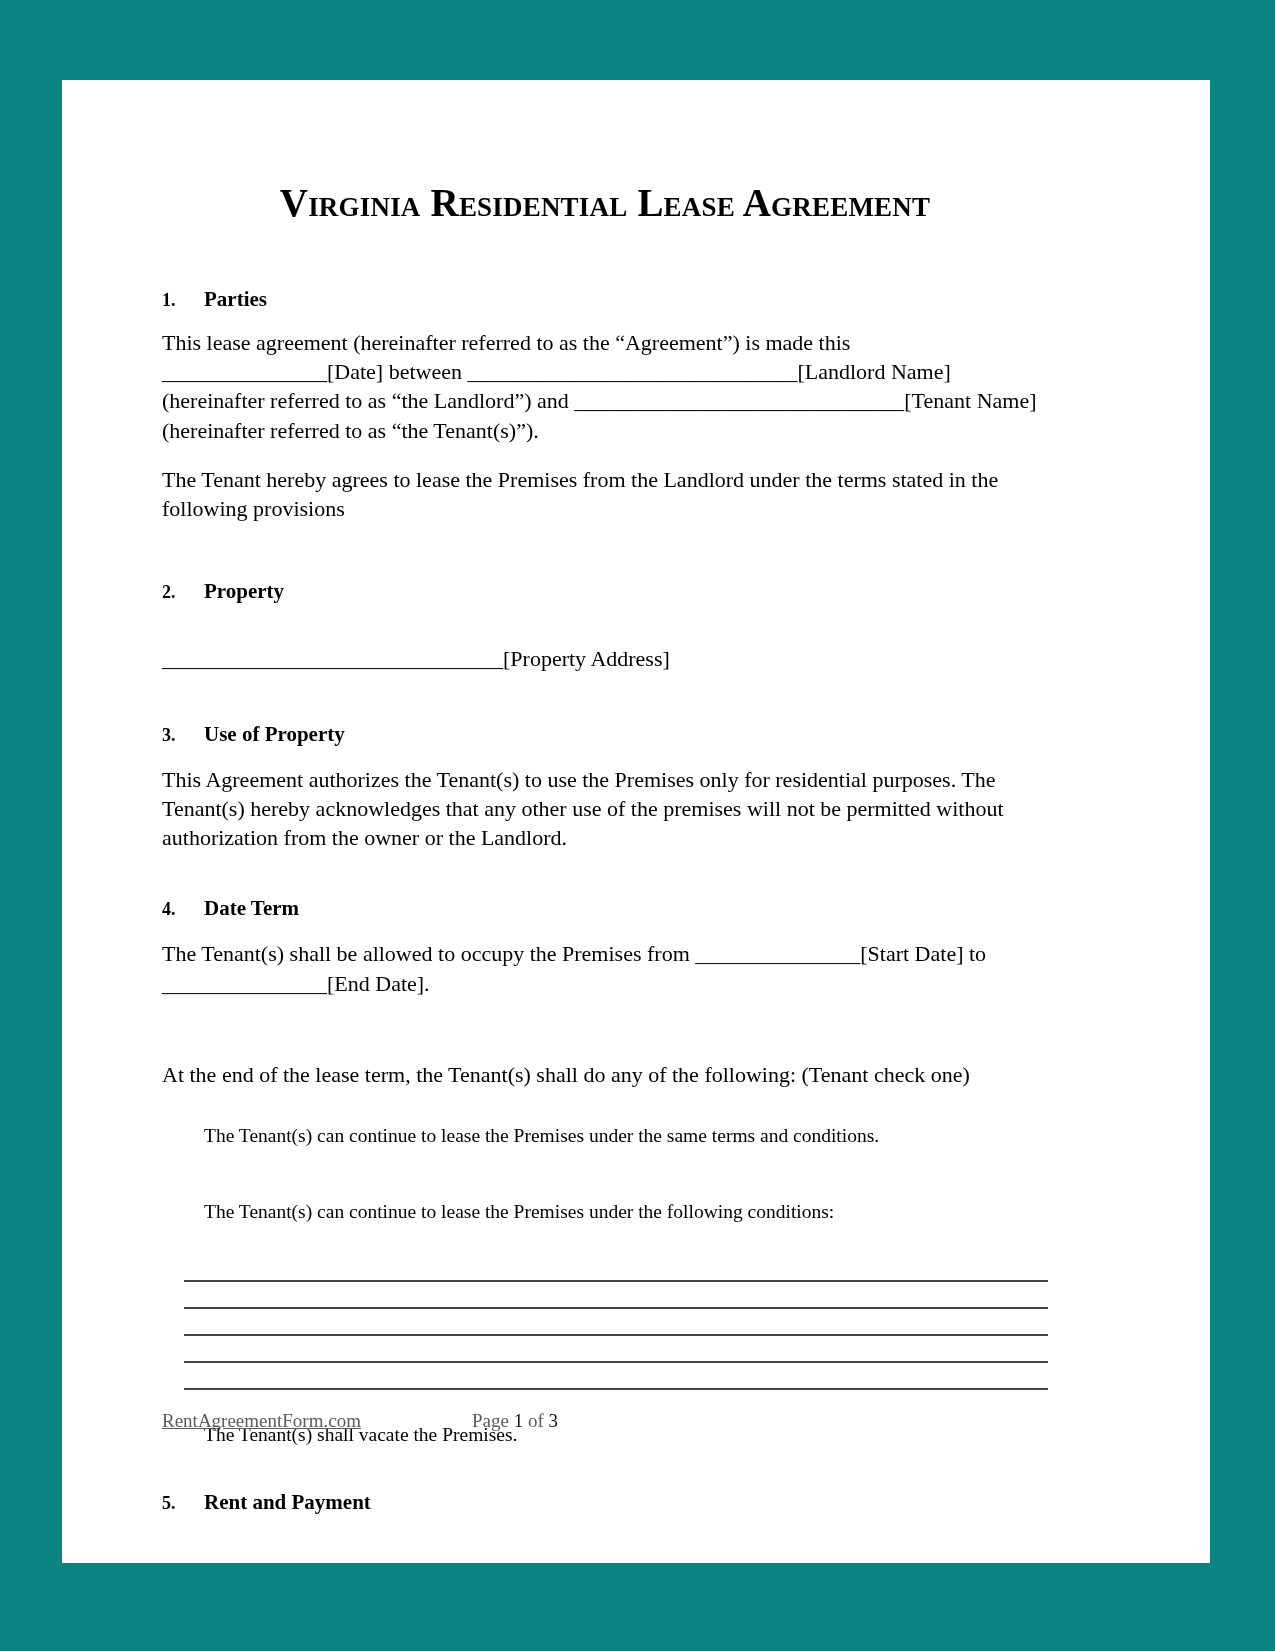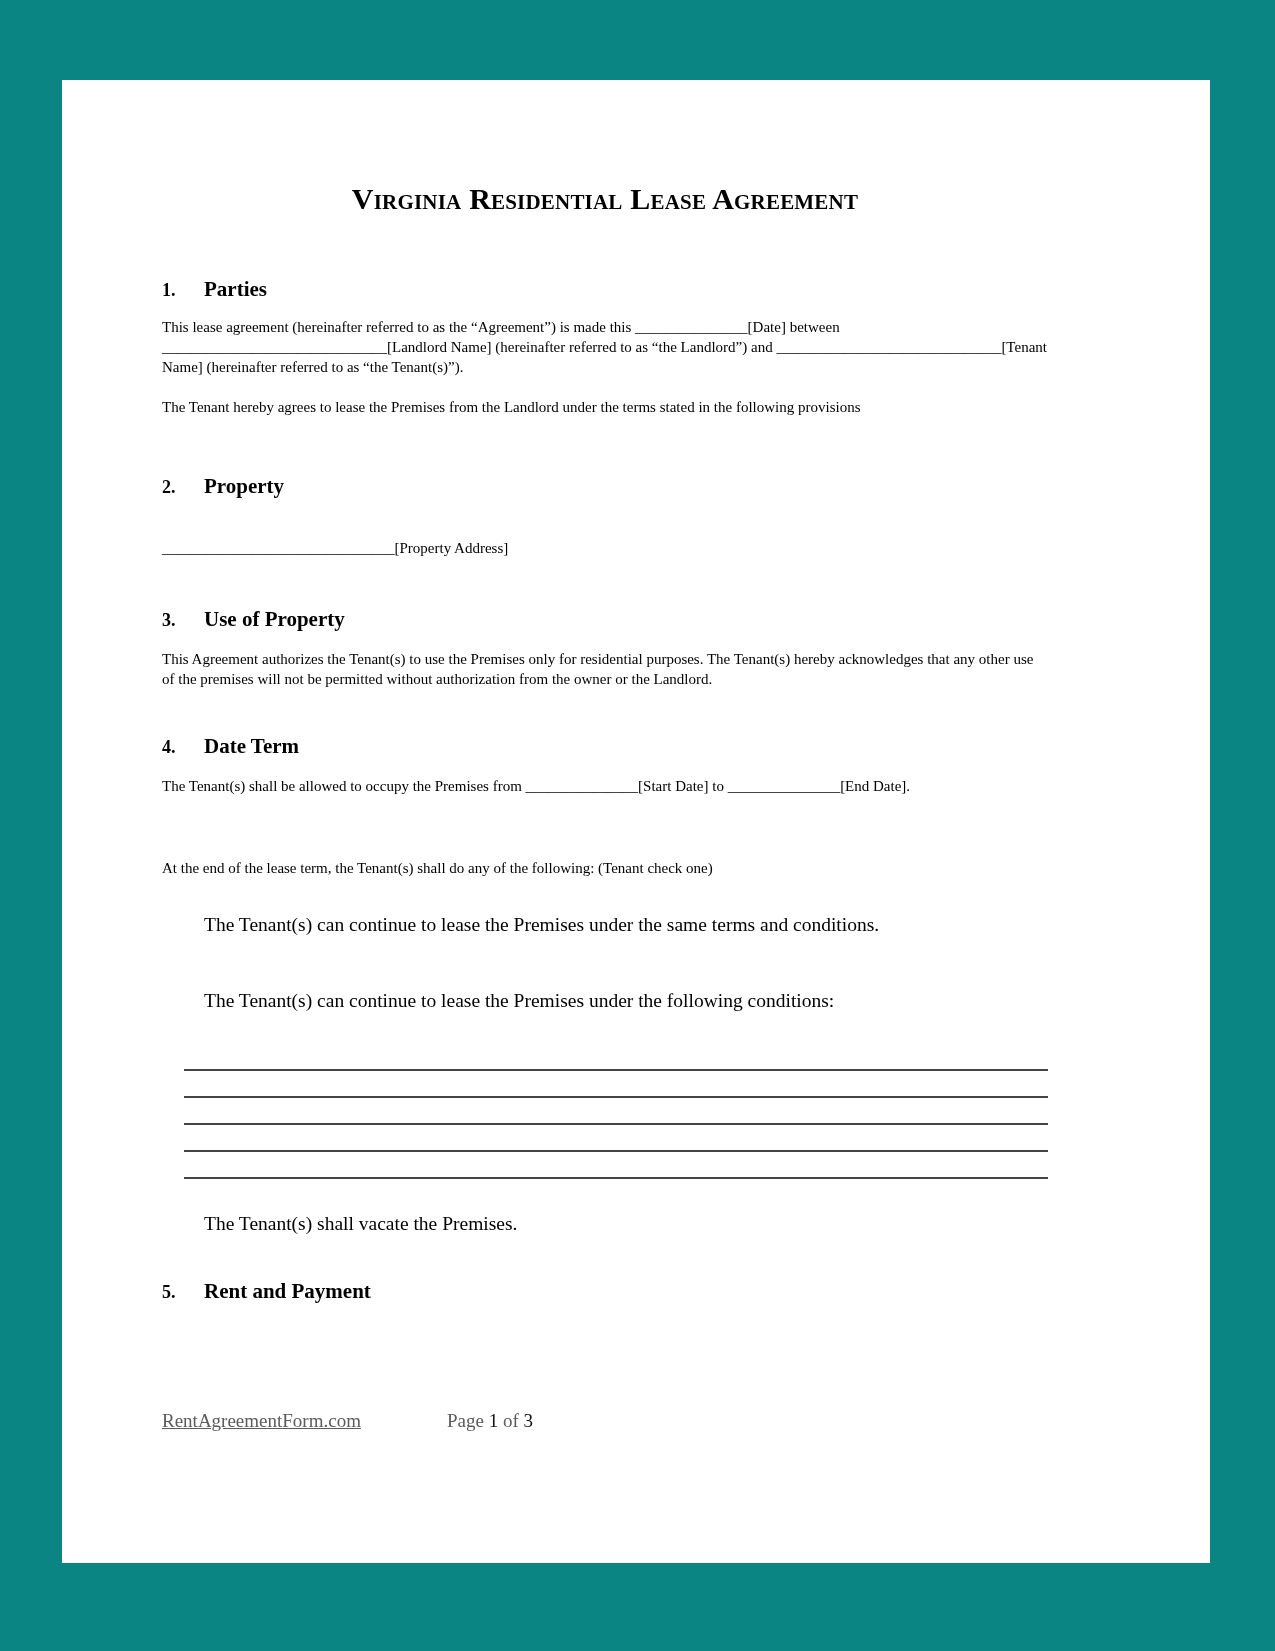--- a/index.html
+++ b/index.html
@@ -28,21 +28,21 @@
     position: absolute;
     left: 100px;
     top: 0;
     width: 886px;
     height: 100%;
   }
 
   
   .doc-title {
     text-align: center;
-    font-size: 30px;
+    font-size: 39px;
     font-weight: bold;
     font-variant: small-caps;
     letter-spacing: 0.2px;
     color: #000;
     margin: 0;
     padding-top: 102px;
     line-height: 1.1;
   }
 
   
@@ -59,21 +59,21 @@
     font-size: 18px;
     font-weight: bold;
   }
   .section-heading .htext {
     font-size: 21px;
     font-weight: bold;
   }
 
   
   p.body-text {
-    font-size: 15px;
+    font-size: 22px;
     line-height: 1.33;
     color: #000;
     margin: 0;
     text-align: left;
   }
 
   .indent-item {
     font-size: 19.5px;
     line-height: 1.33;
     color: #000;
@@ -111,21 +111,21 @@
     font-size: 19px;
     color: #5b5b5b;
   }
   .footer-link {
     text-decoration: underline;
     color: #5b5b5b;
     font-size: 19px;
     white-space: nowrap;
   }
   .footer-page {
-    margin-left: 86px;
+    margin-left: 111px;
     color: #5b5b5b;
     font-size: 19px;
     white-space: nowrap;
   }
   .footer-page .pnum {
     color: #111;
   }
   .inlineblk { display: inline; }
 </style>
 </head>

